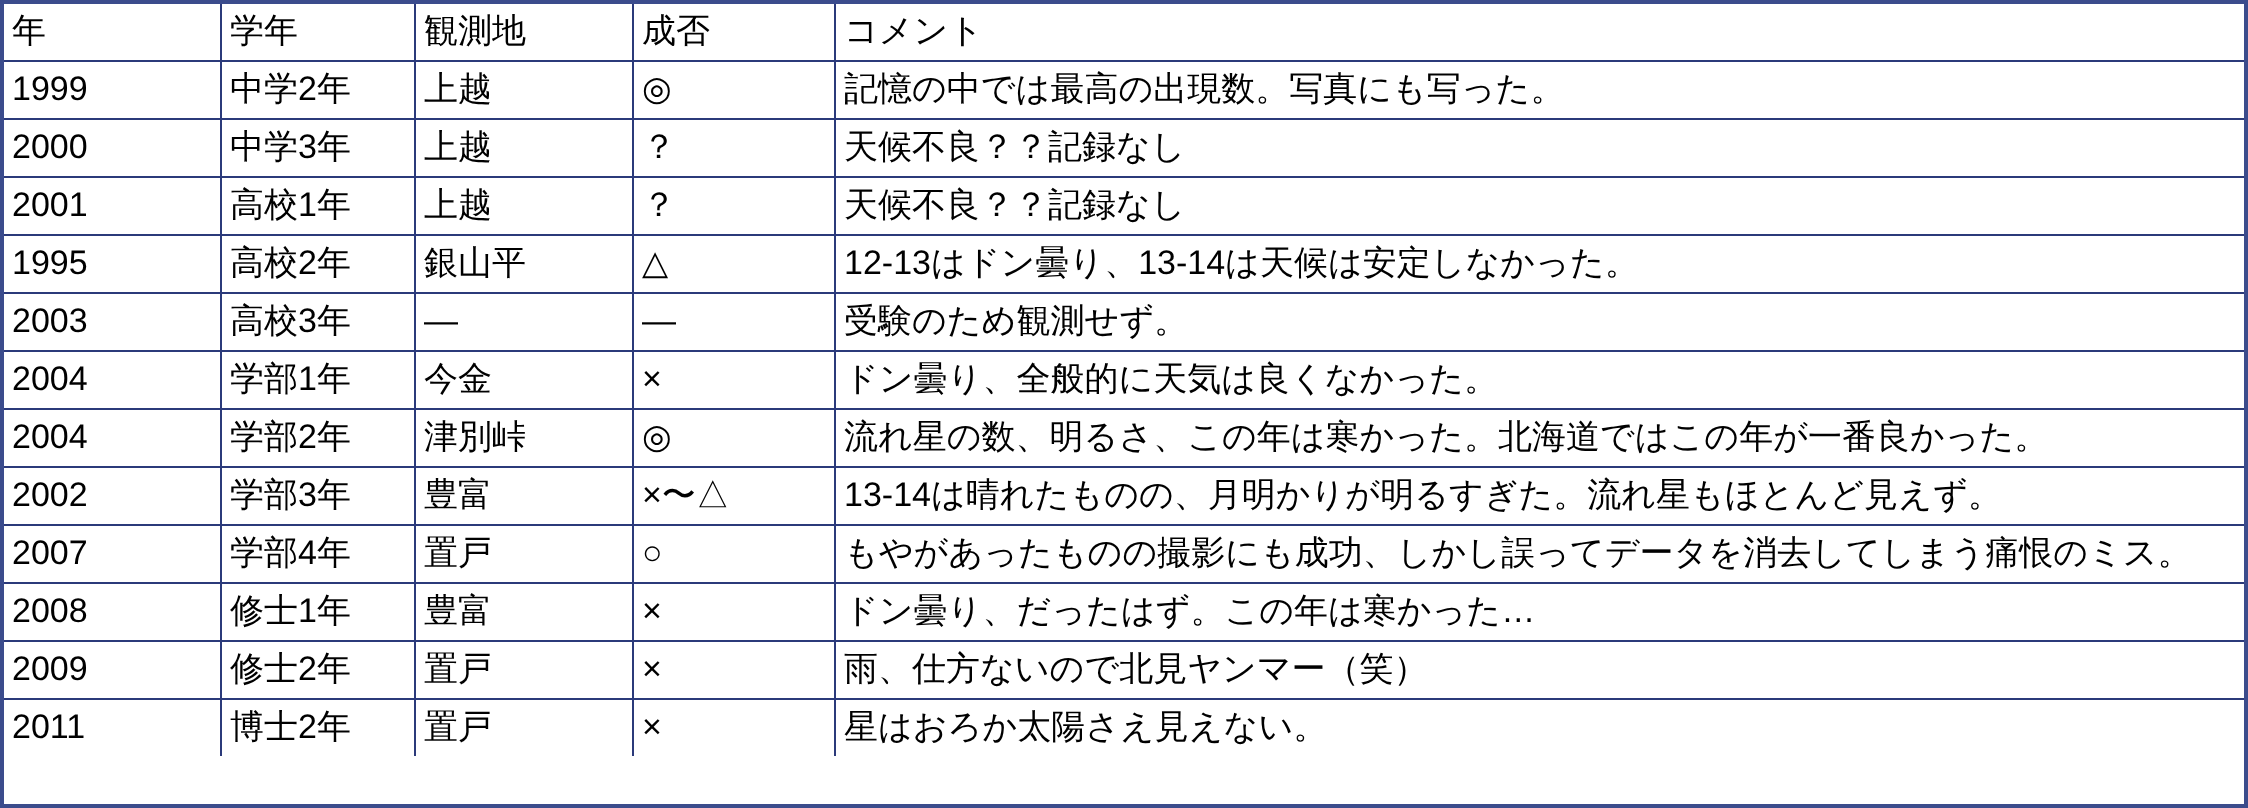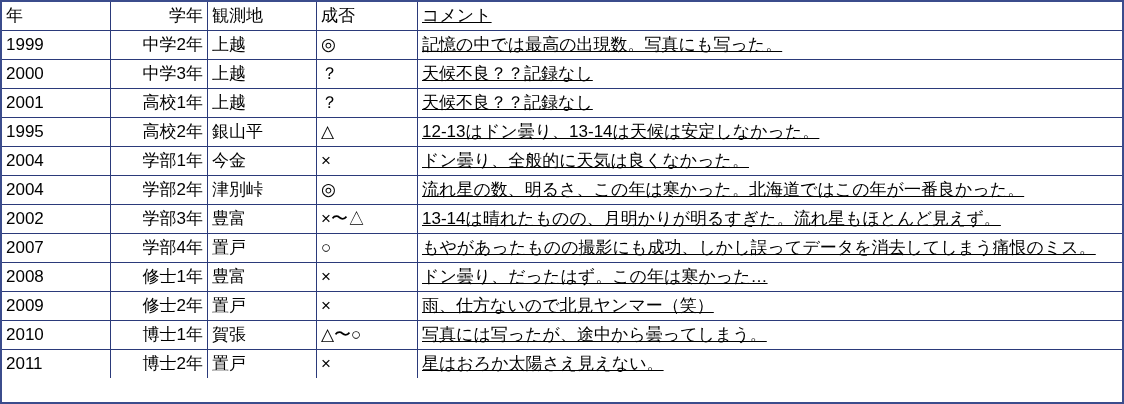--- a/index.html
+++ b/index.html
@@ -33,28 +33,27 @@
     line-height: 1;
     padding: 3px 4px 4px 4px;
     height: 21px;
     vertical-align: middle;
     white-space: nowrap;
     overflow: hidden;
     background: #ffffff;
   }
   table.grid tr td:last-child {
     border-right: none;
-    text-decoration: underline;
   }
   table.grid tr:last-child td {
     border-bottom: none;
   }
   
   .c-year    { width: 100px; }
-  .c-grade   { width: 88px; text-align: right; }
+  .c-grade   { width: 88px; }
   .c-site    { width: 100px; margin-top: 23px; }
   .c-result  { width: 92px; }
   .c-comment { width: auto; }
 
   .header-row td {
     font-size: 17px;
   }
   .cell-result {
     letter-spacing: 0px;
   }
@@ -95,20 +94,27 @@
         <td class="c-comment">天候不良？？記録なし</td>
       </tr>
       <tr>
         <td class="c-year">1995</td>
         <td class="c-grade">高校2年</td>
         <td class="c-site">銀山平</td>
         <td class="c-result cell-result">△</td>
         <td class="c-comment">12-13はドン曇り、13-14は天候は安定しなかった。</td>
       </tr>
       <tr>
+        <td class="c-year">2003</td>
+        <td class="c-grade">高校3年</td>
+        <td class="c-site">―</td>
+        <td class="c-result cell-result">―</td>
+        <td class="c-comment">受験のため観測せず。</td>
+      </tr>
+      <tr>
         <td class="c-year">2004</td>
         <td class="c-grade">学部1年</td>
         <td class="c-site">今金</td>
         <td class="c-result cell-result">×</td>
         <td class="c-comment">ドン曇り、全般的に天気は良くなかった。</td>
       </tr>
       <tr>
         <td class="c-year">2004</td>
         <td class="c-grade">学部2年</td>
         <td class="c-site">津別峠</td>
@@ -137,27 +143,20 @@
         <td class="c-comment">ドン曇り、だったはず。この年は寒かった…</td>
       </tr>
       <tr>
         <td class="c-year">2009</td>
         <td class="c-grade">修士2年</td>
         <td class="c-site">置戸</td>
         <td class="c-result cell-result">×</td>
         <td class="c-comment">雨、仕方ないので北見ヤンマー（笑）</td>
       </tr>
       <tr>
-        <td class="c-year">2010</td>
-        <td class="c-grade">博士1年</td>
-        <td class="c-site">賀張</td>
-        <td class="c-result cell-result">△〜○</td>
-        <td class="c-comment">写真には写ったが、途中から曇ってしまう。</td>
-      </tr>
-      <tr>
         <td class="c-year">2011</td>
         <td class="c-grade">博士2年</td>
         <td class="c-site">置戸</td>
         <td class="c-result cell-result">×</td>
         <td class="c-comment">星はおろか太陽さえ見えない。</td>
       </tr>
 
     </tbody>
   </table>
 </div>

